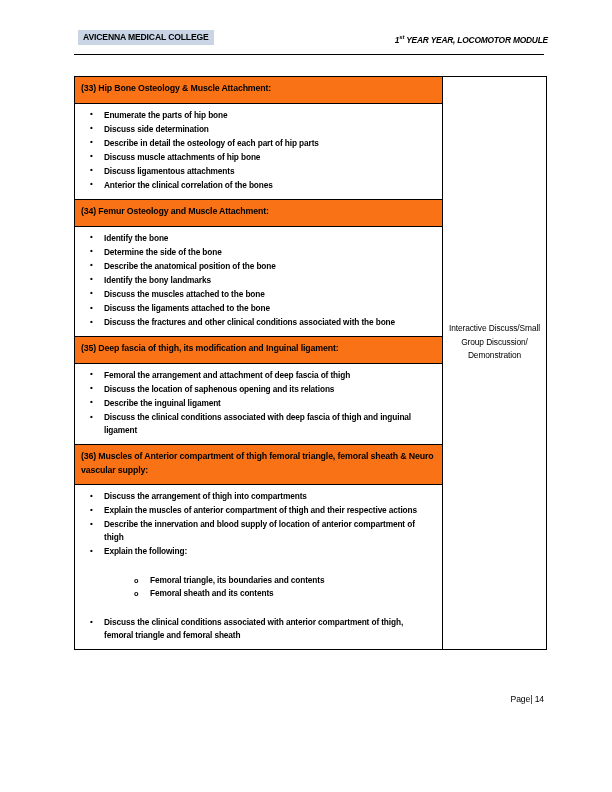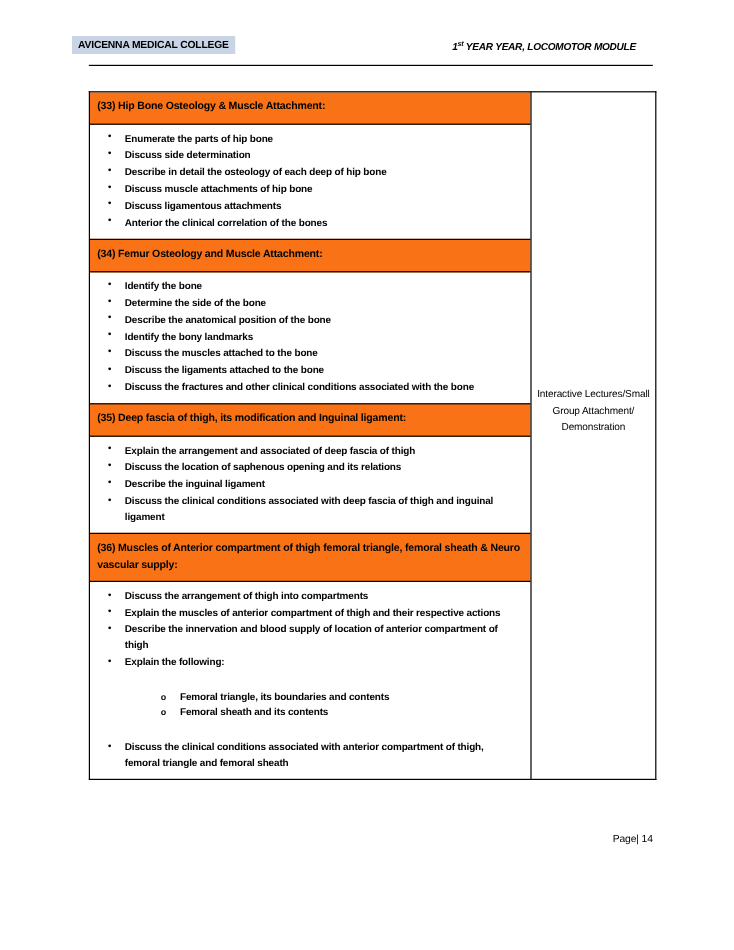--- a/index.html
+++ b/index.html
@@ -12,21 +12,21 @@
     height: 792px;
     position: relative;
     font-family: "Liberation Sans", sans-serif;
     color: #000000;
     overflow: hidden;
   }
 
   
   .page-header {
     position: absolute;
-    left: 60px;
+    left: 78px;
     top: 30px;
     width: 470px;
     height: 22px;
   }
   .hdr-left {
     position: absolute;
     left: 0;
     top: 0;
     font-size: 8.6px;
     font-weight: bold;
@@ -167,21 +167,21 @@
 <table class="obj-table">
   <tbody>
       <tr>
     <td class="col-left">
 
       <div class="sec-head first">(33) Hip Bone Osteology &amp;  Muscle Attachment:</div>
       <div class="sec-body">
         <ul class="bl">
           <li>Enumerate the parts of hip bone</li>
           <li>Discuss side determination</li>
-          <li>Describe in detail the osteology of each deep of hip bone</li>
+          <li>Describe in detail the osteology of each part of hip parts</li>
           <li>Discuss muscle attachments of hip bone</li>
           <li>Discuss ligamentous attachments</li>
           <li>Anterior the clinical correlation of the bones</li>
         </ul>
       </div>
 
       <div class="sec-head">(34) Femur Osteology and Muscle Attachment:</div>
       <div class="sec-body">
         <ul class="bl">
           <li>Identify the bone</li>
@@ -190,21 +190,21 @@
           <li>Identify the bony landmarks</li>
           <li>Discuss the muscles attached to the bone</li>
           <li>Discuss the ligaments attached to the bone</li>
           <li>Discuss the fractures and other clinical conditions associated with the bone</li>
         </ul>
       </div>
 
       <div class="sec-head">(35) Deep fascia of thigh, its modification and Inguinal ligament:</div>
       <div class="sec-body">
         <ul class="bl">
-          <li>Explain the arrangement and associated of deep fascia of thigh</li>
+          <li>Femoral the arrangement and attachment of deep fascia of thigh</li>
           <li>Discuss the location of saphenous opening and its relations</li>
           <li>Describe the inguinal ligament</li>
           <li>Discuss the clinical conditions associated with deep fascia of thigh and inguinal ligament</li>
         </ul>
       </div>
 
       <div class="sec-head">(36) Muscles of Anterior compartment of thigh femoral triangle, femoral sheath &amp; Neuro vascular supply:</div>
       <div class="sec-body">
         <ul class="bl">
           <li>Discuss the arrangement of thigh into compartments</li>
@@ -216,19 +216,19 @@
               <li>Femoral triangle, its boundaries and contents</li>
               <li>Femoral sheath and its contents</li>
             </ul>
           </li>
           <li>Discuss the clinical conditions associated with anterior compartment of thigh, femoral triangle and femoral sheath</li>
         </ul>
       </div>
 
     </td>
     <td class="col-right">
-      <div class="right-cell-inner">Interactive Lectures/Small Group Attachment/ Demonstration</div>
+      <div class="right-cell-inner">Interactive Discuss/Small Group Discussion/ Demonstration</div>
     </td>
   </tr>
 </tbody>
   </table>
 
 <div class="page-footer">Page| 14</div>
 
 </body></html>

